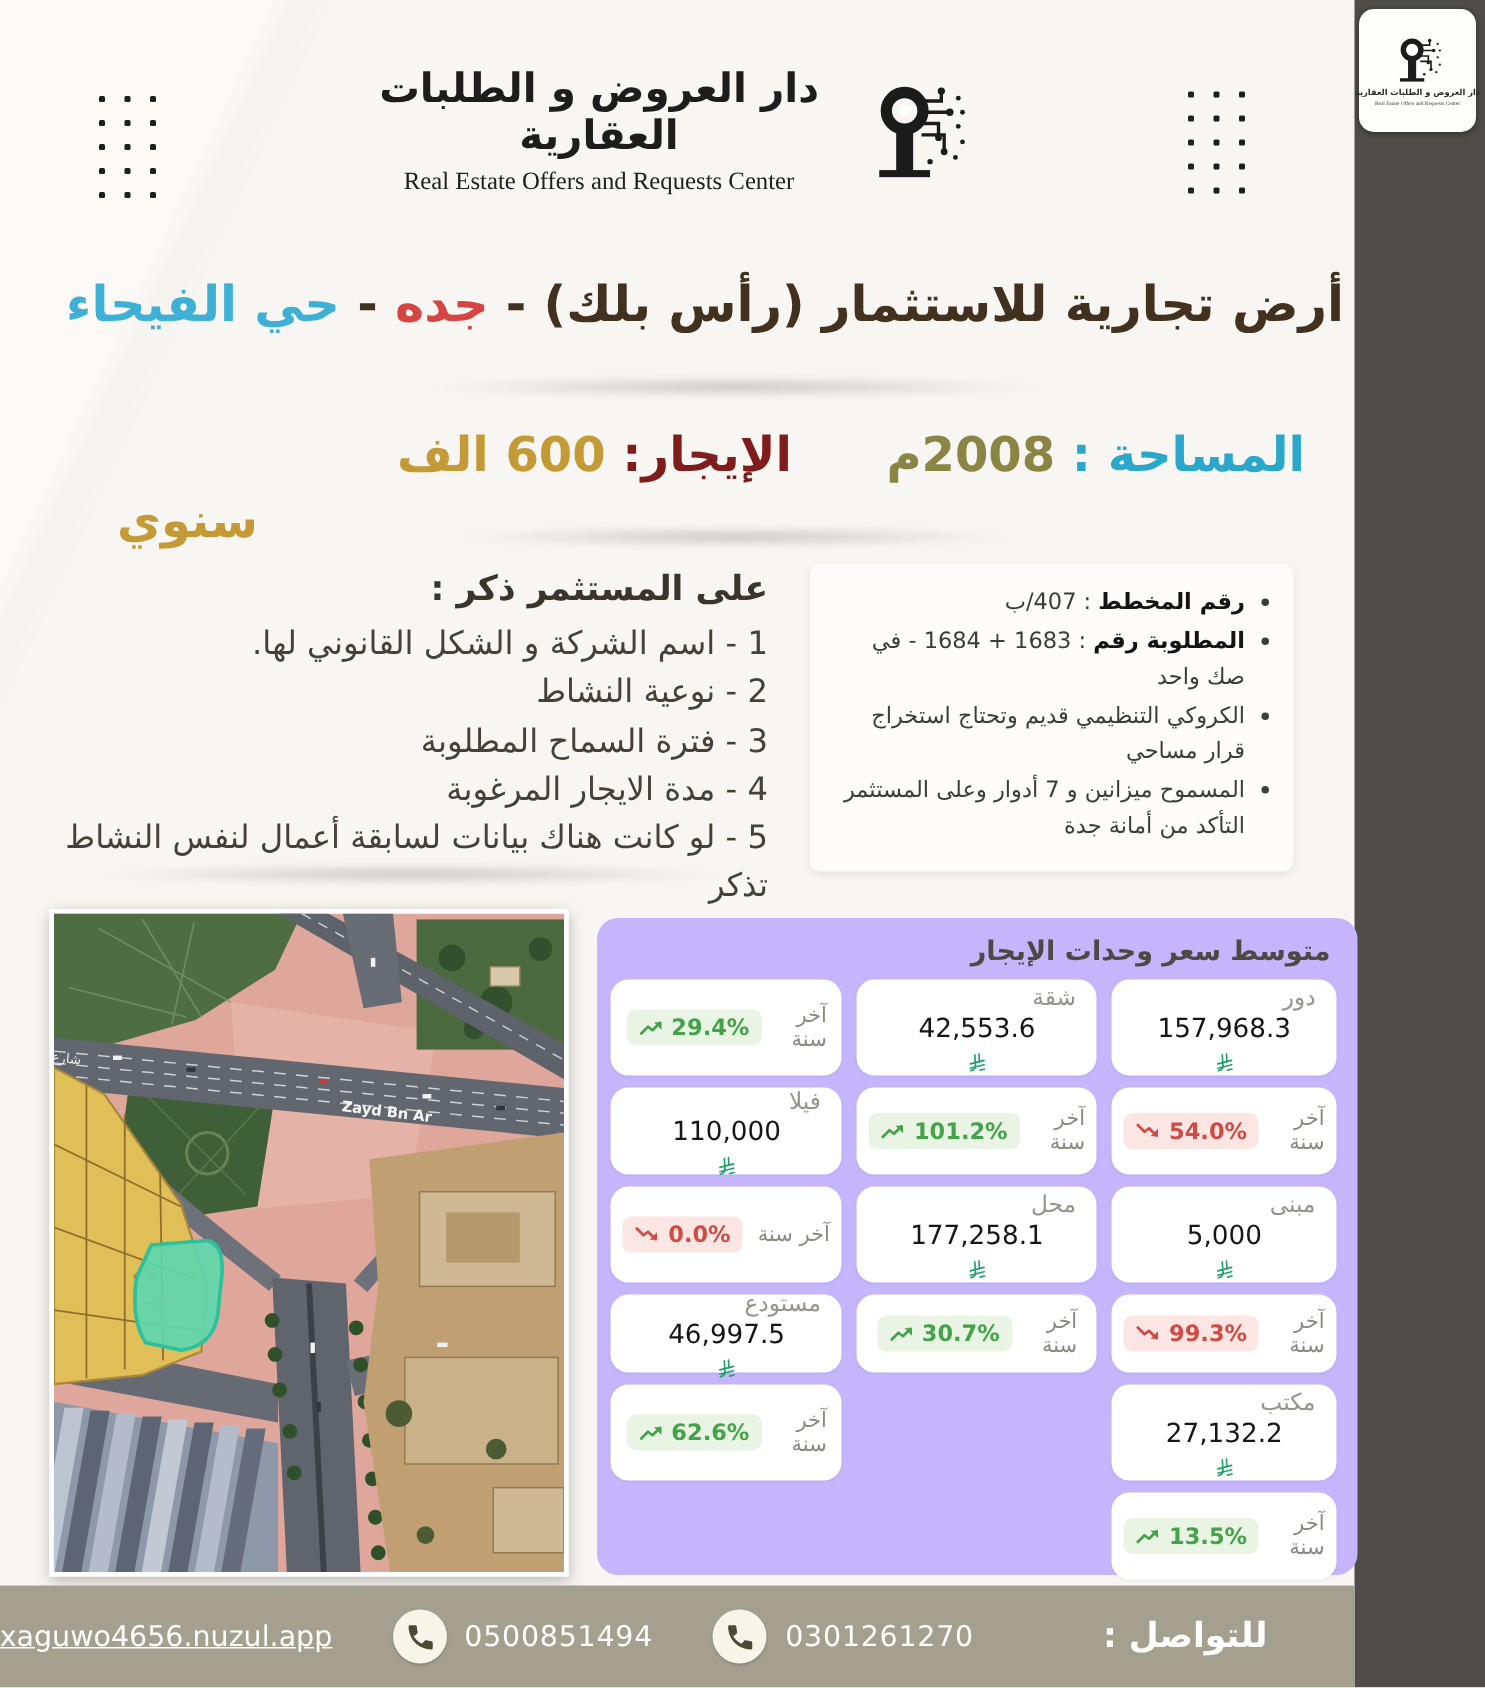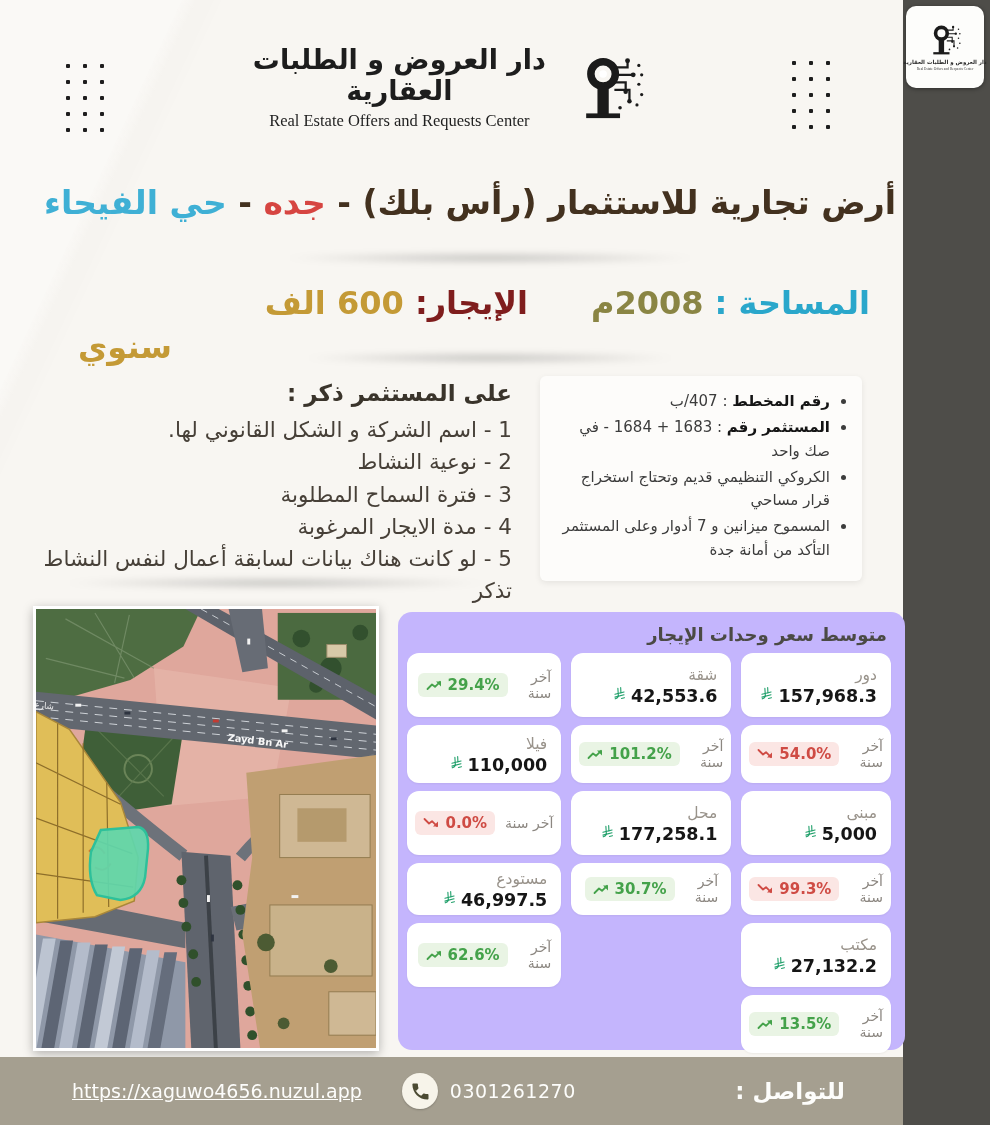--- a/index.html
+++ b/index.html
@@ -72,21 +72,21 @@
   
   .stats { position:absolute; left:398px; top:612px; width:507px; height:438px; background:#c4b5fd;
     border-radius:14px; padding:10px 14px 12px; }
   .stats .panel-title { font-size:18px; font-weight:600; color:#4b4a45; padding:2px 4px 8px; }
   .grid { display:grid; grid-template-columns:repeat(3,1fr); grid-template-rows:64px 58px 64px 52px 64px 58px;
     gap:8px 10px; direction:rtl; }
   .cell { background:#fff; border-radius:12px; box-shadow:0 1px 2px rgba(0,0,0,.05); }
   .cell.empty { background:transparent; box-shadow:none; }
   .unit { padding:8px 14px 6px; display:flex; flex-direction:column; justify-content:center; gap:2px; }
   .unit .u-label { font-size:15.5px; color:#98928a; text-align:right; }
-  .unit .u-value { display:flex; direction:rtl; align-items:flex-start; gap:5px; font-size:17.5px; font-weight:bold; color:#161616; }
+  .unit .u-value { display:flex; direction:rtl; align-items:center; gap:5px; font-size:17.5px; font-weight:normal; color:#161616;flex-direction:column; }
   .unit .u-value .num { direction:ltr; unicode-bidi:isolate; }
   .riyal { width:13px; height:15px; color:#21a06b; flex:0 0 auto; }
 
   .badge { display:flex; align-items:center; justify-content:center; gap:10px; direction:rtl; padding:4px 8px; }
   .badge .ly { font-size:14px; color:#8c8781; width:2.4em; line-height:1.15; text-align:right; }
   .badge.inline .ly { width:auto; white-space:nowrap; }
   .pill { display:flex; direction:ltr; align-items:center; gap:5px; border-radius:6px; padding:3px 8px;
     font-size:15px; font-weight:600; }
   .pill.up   { background:#e9f4e4; color:#44a24a; }
   .pill.down { background:#fbe6e4; color:#cf4b44; }
@@ -226,21 +226,21 @@
     <div class="item">1 - اسم الشركة و الشكل القانوني لها.</div>
     <div class="item">2 - نوعية النشاط</div>
     <div class="item">3 - فترة السماح المطلوبة</div>
     <div class="item">4 - مدة الايجار المرغوبة</div>
     <div class="item">5 - لو كانت هناك بيانات لسابقة أعمال لنفس النشاط تذكر</div>
   </div>
 
   <div class="details">
     <ul>
       <li><b>رقم المخطط</b><span> : 407/ب</span></li>
-      <li><b>المستثمر رقم</b><span> : 1683 + 1684 - في صك واحد</span></li>
+      <li><b>المطلوبة رقم</b><span> : 1683 + 1684 - في صك واحد</span></li>
       <li><b></b><span>الكروكي التنظيمي قديم وتحتاج استخراج قرار مساحي</span></li>
       <li><b></b><span>المسموح ميزانين و 7 أدوار وعلى المستثمر التأكد من أمانة جدة</span></li>
     </ul>
   </div>
 
   <div class="soft-shadow divider-shadow"></div>
 
   <div class="map-wrap">
     <svg viewBox="0 0 346 445" preserveAspectRatio="none">
       <rect width="346" height="445" fill="#dfa79c"></rect>
@@ -488,18 +488,26 @@
     <div class="spacer"></div>
     <div class="fgroup">
       <span class="icon-circle">
         <svg width="22" height="22" viewBox="0 0 22 22">
             <use href="#phone-glyph"></use>
           </svg>
         </span>
       <span class="num">0301261270</span>
     </div>
     <div class="fgroup">
+      <span class="icon-circle">
+        <svg width="22" height="22" viewBox="0 0 22 22">
+            <use href="#phone-glyph"></use>
+          </svg>
+        </span>
+      <span class="num">0500851494</span>
+    </div>
+    <div class="fgroup">
 
       <span class="url">https://xaguwo4656.nuzul.app</span>
     </div>
   </div>
 
 </div>
 
 </body></html>

